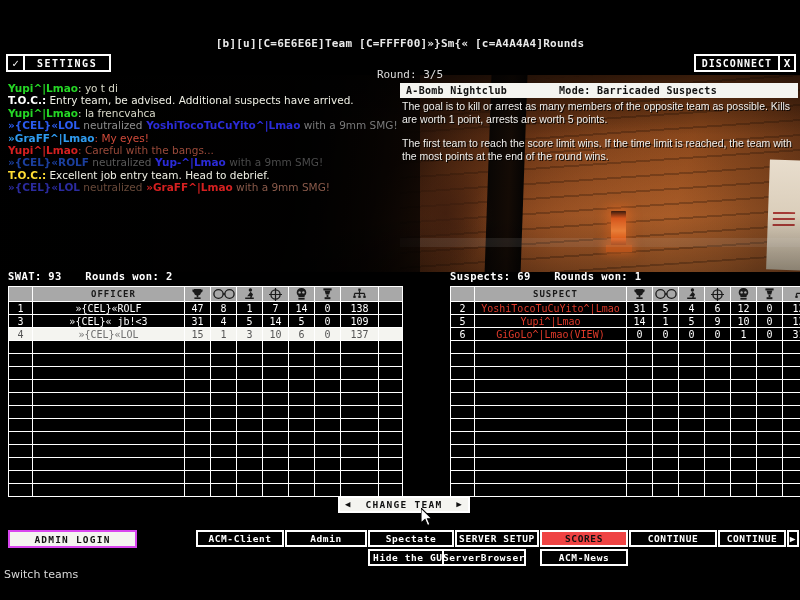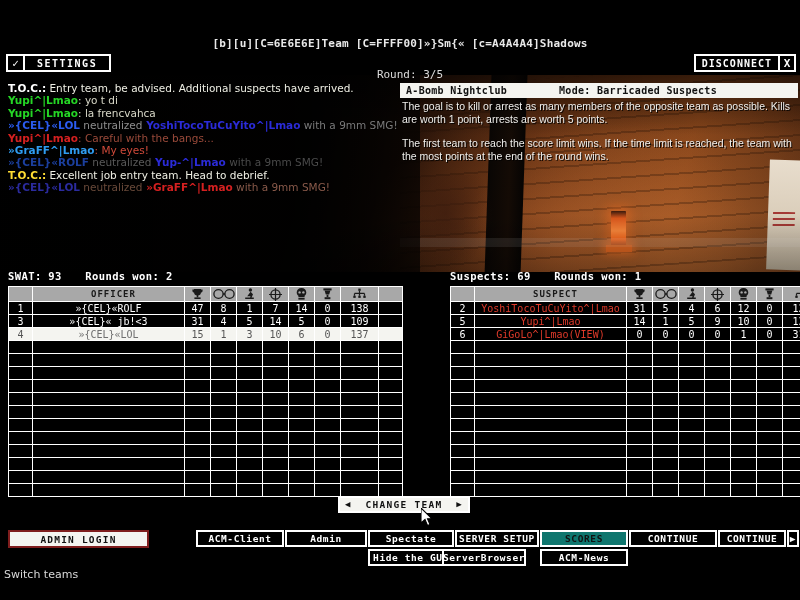--- a/index.html
+++ b/index.html
@@ -248,34 +248,34 @@
     border: 2px solid #ffffff;
     display: flex; align-items: center; justify-content: space-between;
     padding: 0 5px;
     color: #111; font-size: 9.5px; font-weight: bold; letter-spacing: 1.3px;
     cursor: pointer;
   }
   .tri { font-size: 9px; line-height: 1; color: #111; }
 
   
   #admin-login {
-    position: absolute; left: 8px; top: 530px; width: 141px; height: 18px;
-    background: #f4f4f0; border: 2px solid #7f1d1d; color: #111;
+    position: absolute; left: 8px; top: 530px; width: 129px; height: 18px;
+    background: #f4f4f0; border: 2px solid #d946ef; color: #111;
     display: flex; align-items: center; justify-content: center;
     font-size: 9.5px; font-weight: bold; letter-spacing: 1.2px; cursor: pointer;
   }
 
   .bbtn {
     position: absolute; height: 17px;
     background: #000; border: 2px solid #ffffff; color: #ffffff;
     display: flex; align-items: center; justify-content: center;
     font-size: 9.5px; font-weight: bold; letter-spacing: .6px;
     cursor: pointer; user-select: none;
   }
-  .bbtn.on { background: #0f766e; color: #111; }
+  .bbtn.on { background: #ef4444; color: #111; }
 
   #switch-teams {
     position: absolute; left: 4px; top: 568px;
     color: #d8d8d8; font-size: 11px;
     font-family: "DejaVu Sans", "Liberation Sans", sans-serif;
     text-shadow: 1px 1px 0 #000;
   }
 
   #cursor { position: absolute; left: 421px; top: 508px; pointer-events: none; }
 </style>
@@ -291,40 +291,40 @@
     <div id="heater"></div>
     <div id="heaterbase"></div>
     <div id="poster"></div>
     <div id="scanband"></div>
     <div id="darkleft"></div>
     <div id="topvignette"></div>
   </div>
   <div id="topblack"></div>
   <div id="bottomblack"></div>
 
-  <div id="header-title">[b][u][C=6E6E6E]Team [C=FFFF00]»}Sm{« [c=A4A4A4]Shadows</div>
+  <div id="header-title">[b][u][C=6E6E6E]Team [C=FFFF00]»}Sm{« [c=A4A4A4]Rounds</div>
   <div id="round-label">Round: 3/5</div>
 
   <div id="settings-wrap">
     <div id="settings-check">✓</div>
     <div id="settings-label">SETTINGS</div>
   </div>
 
   <div id="disconnect-wrap">
     <div id="disconnect-label">DISCONNECT</div>
     <div id="disconnect-x">X</div>
   </div>
 
   <div id="chat">
+      <div class="chatline"><b style="color: rgb(37, 214, 37);">Yupi^|Lmao</b><span style="color: rgb(216, 216, 200);">: yo t di</span></div>
       <div class="chatline"><b style="color: rgb(255, 255, 255);">T.O.C.:</b><span style="color: rgb(239, 239, 228);"> Entry team, be advised.  Additional suspects have arrived.</span></div>
-      <div class="chatline"><b style="color: rgb(37, 214, 37);">Yupi^|Lmao</b><span style="color: rgb(216, 216, 200);">: yo t di</span></div>
       <div class="chatline"><b style="color: rgb(37, 214, 37);">Yupi^|Lmao</b><span style="color: rgb(216, 216, 200);">: la frencvahca</span></div>
       <div class="chatline"><b style="color: rgb(43, 92, 240);">»{CEL}«LOL</b><span style="color: rgb(142, 142, 142);"> neutralized</span><b style="color: rgb(43, 43, 216);"> YoshiTocoTuCuYito^|Lmao</b><span style="color: rgb(122, 122, 122);"> with a 9mm SMG!</span></div>
+      <div class="chatline"><b style="color: rgb(47, 156, 240);">»GraFF^|Lmao</b><span style="color: rgb(208, 74, 58);">: My eyes!</span></div>
       <div class="chatline"><b style="color: rgb(212, 32, 32);">Yupi^|Lmao</b><span style="color: rgb(154, 74, 58);">: Careful with the bangs...</span></div>
-      <div class="chatline"><b style="color: rgb(47, 156, 240);">»GraFF^|Lmao</b><span style="color: rgb(208, 74, 58);">: My eyes!</span></div>
       <div class="chatline"><b style="color: rgb(27, 63, 158);">»{CEL}«ROLF</b><span style="color: rgb(90, 90, 90);"> neutralized</span><b style="color: rgb(43, 43, 216);"> Yup-^|Lmao</b><span style="color: rgb(74, 74, 74);"> with a 9mm SMG!</span></div>
       <div class="chatline"><b style="color: rgb(255, 221, 51);">T.O.C.:</b><span style="color: rgb(239, 239, 228);"> Excellent job entry team.  Head to debrief.</span></div>
       <div class="chatline"><b style="color: rgb(43, 43, 158);">»{CEL}«LOL</b><span style="color: rgb(106, 74, 58);"> neutralized</span><b style="color: rgb(212, 32, 32);"> »GraFF^|Lmao</b><span style="color: rgb(138, 90, 74);"> with a 9mm SMG!</span></div>
     </div>
 
   <div id="brief-bar">
     <span id="brief-map">A-Bomb Nightclub</span>
     <span id="brief-mode">Mode: Barricaded Suspects</span>
   </div>
   <div id="brief-body">

